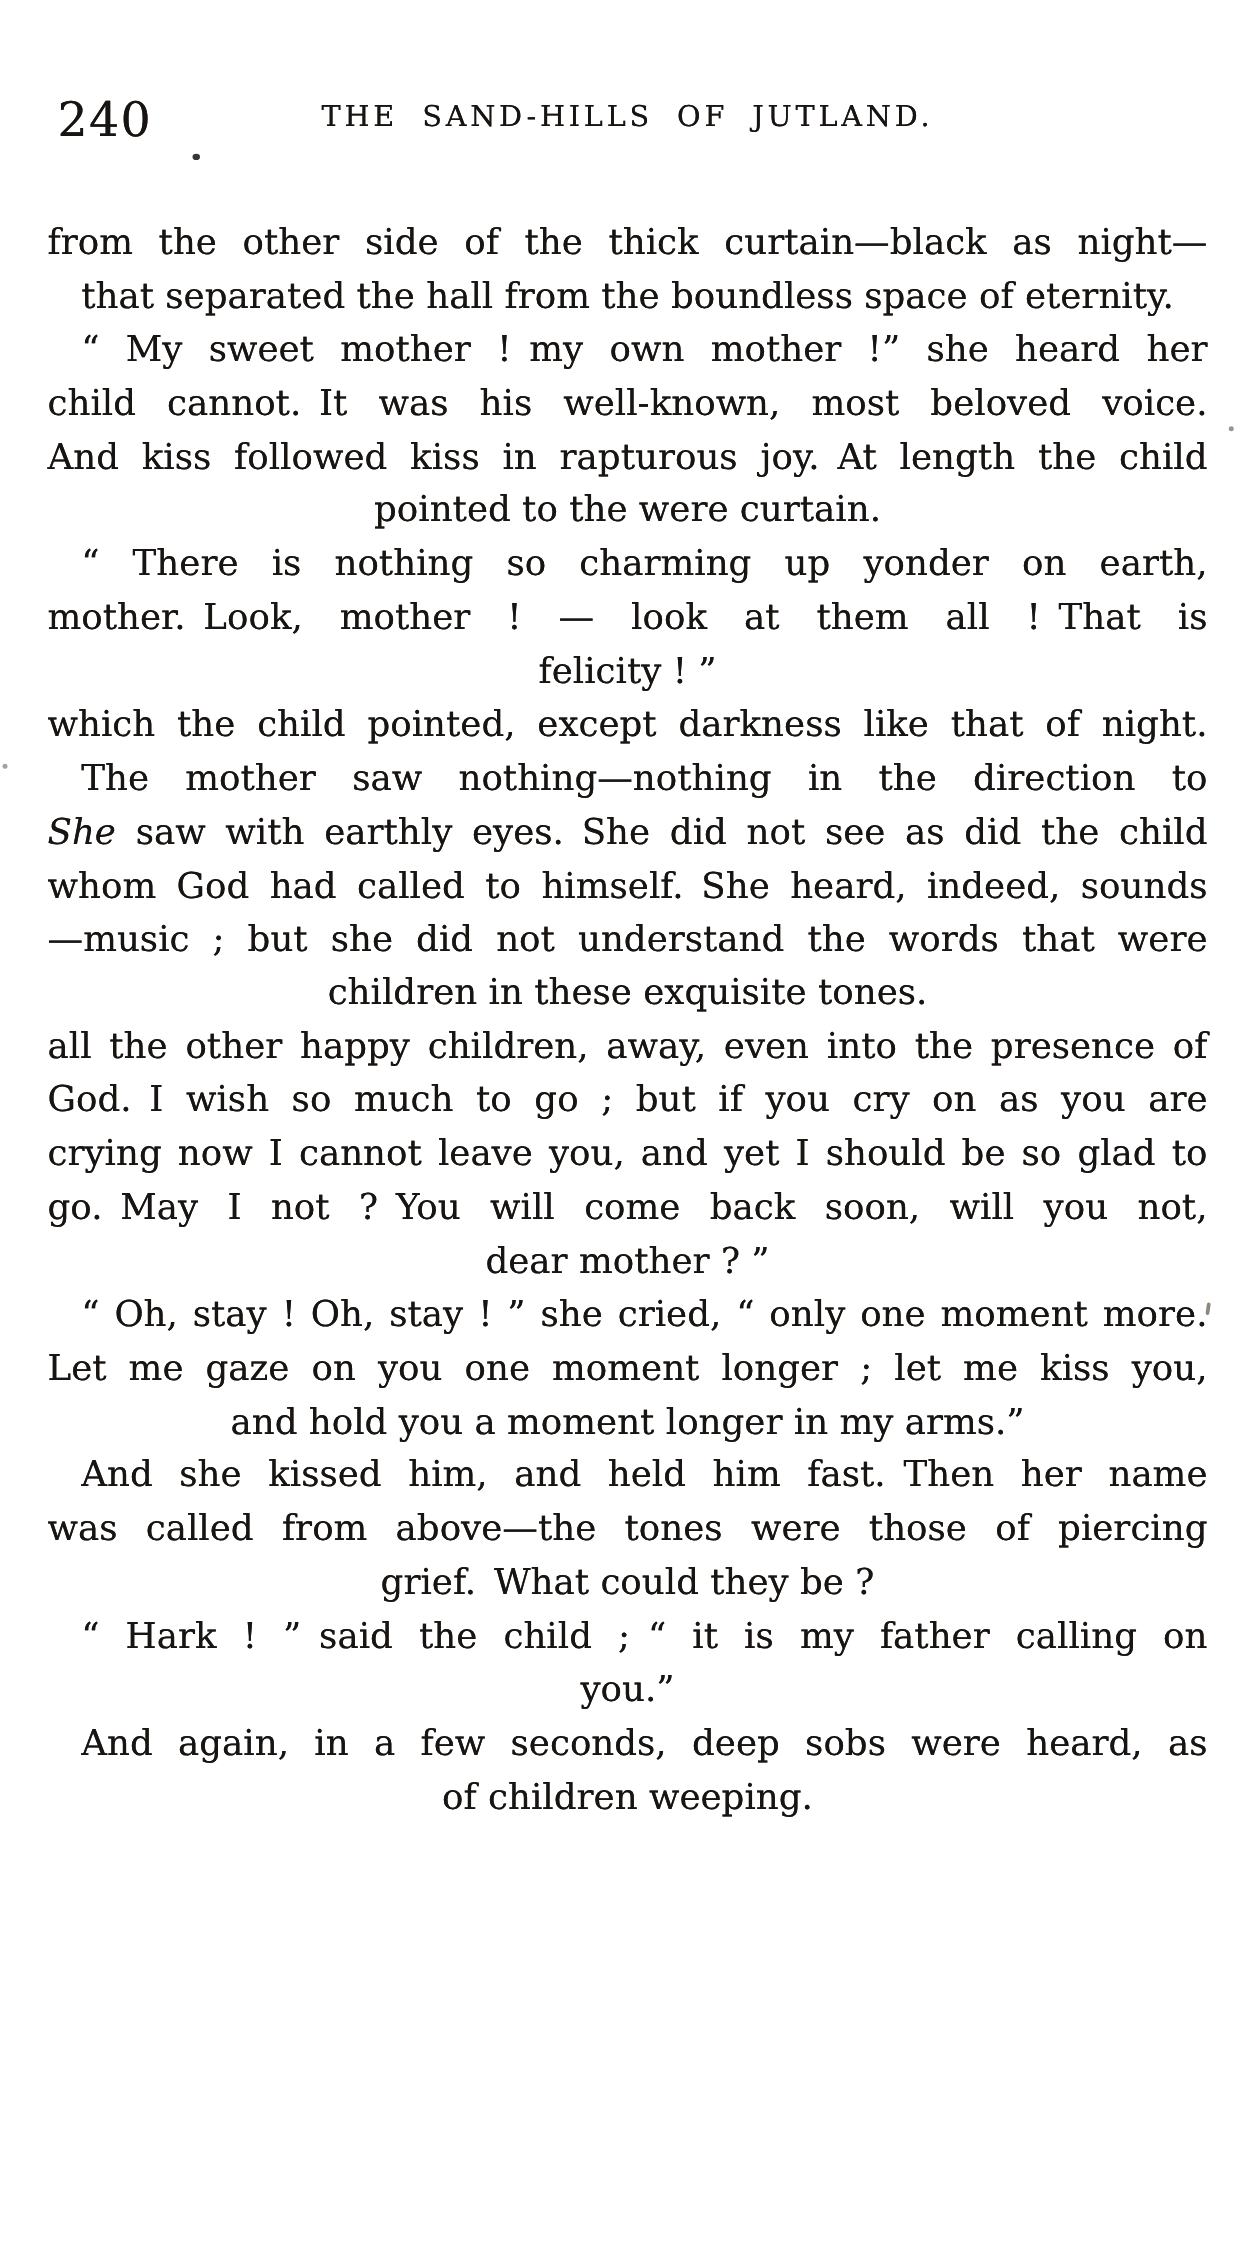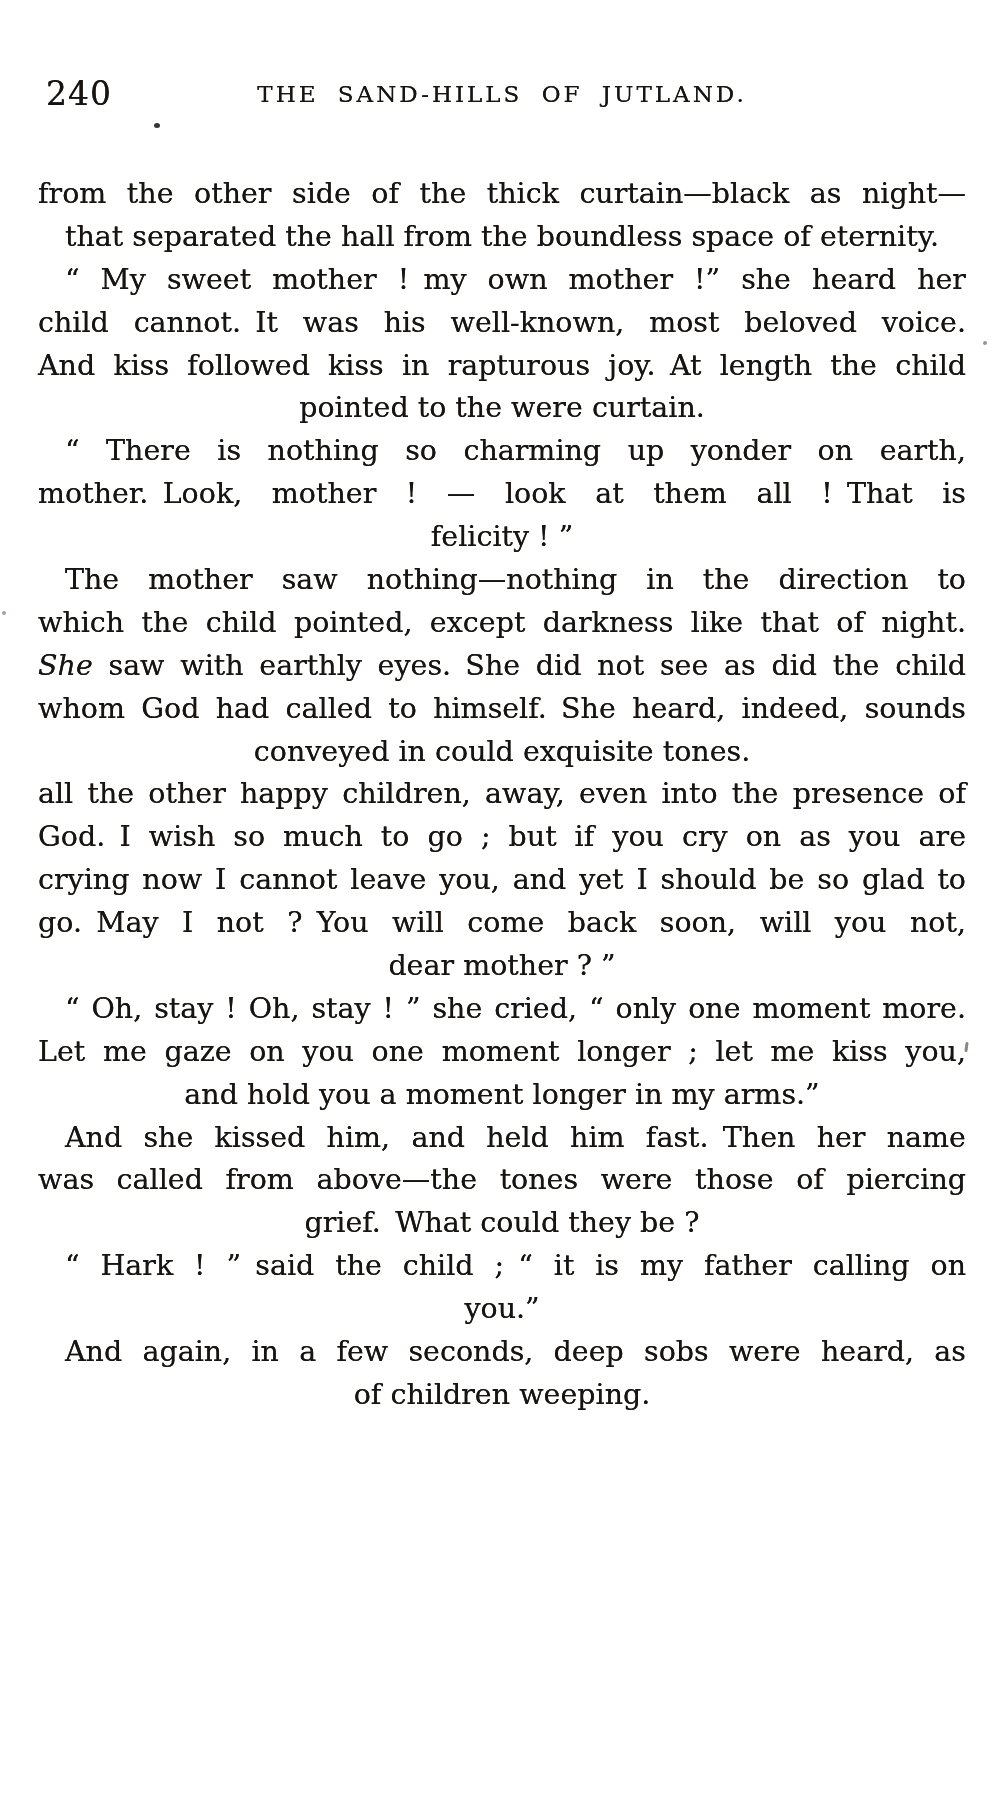--- a/index.html
+++ b/index.html
@@ -8,21 +8,21 @@
     background:#ffffff;
     position:relative;
     font-family:"DejaVu Serif", serif;
     color:#171411;
     overflow:hidden;
   }
   .page{position:absolute;inset:0;}
   .ink{text-shadow:0 0 0.5px rgba(20,17,14,0.85);}
   .page-number{
     position:absolute;left:46px;top:74px;
-    font-size:33px;letter-spacing:1px;
+    font-size:38px;letter-spacing:1px;
   }
   .running-title{
     position:absolute;left:38px;top:81px;width:928px;
     text-align:center;
     font-size:23px;
     letter-spacing:3px;
     word-spacing:9px;
   }
   .body-text{
     position:absolute;left:38px;top:146px;width:928px;
@@ -56,25 +56,26 @@
   <div class="body-text ink">
       <div class="line j">from the other side of the thick curtain—black as night—</div>
       <div class="line">that separated the hall from the boundless space of eternity.</div>
       <div class="line ind j">“ My sweet mother ! my own mother !” she heard her</div>
       <div class="line j">child cannot. It was his well-known, most beloved voice.</div>
       <div class="line j">And kiss followed kiss in rapturous joy. At length the child</div>
       <div class="line">pointed to the were curtain.</div>
       <div class="line ind j">“ There is nothing so charming up yonder on earth,</div>
       <div class="line j">mother. Look, mother ! — look at them all ! That is</div>
       <div class="line">felicity ! ”</div>
+      <div class="line j">which the child pointed, except darkness like that of night.</div>
       <div class="line ind j">The mother saw nothing—nothing in the direction to</div>
-      <div class="line j">which the child pointed, except darkness like that of night.</div>
       <div class="line j"><span class="em">She</span> saw with earthly eyes. She did not see as did the child</div>
       <div class="line j">whom God had called to himself. She heard, indeed, sounds</div>
-      <div class="line">conveyed in could exquisite tones.</div>
+      <div class="line j">—music ; but she did not understand the words that were</div>
+      <div class="line">children in these exquisite tones.</div>
       <div class="line j">all the other happy children, away, even into the presence of</div>
       <div class="line j">God. I wish so much to go ; but if you cry on as you are</div>
       <div class="line j">crying now I cannot leave you, and yet I should be so glad to</div>
       <div class="line j">go. May I not ? You will come back soon, will you not,</div>
       <div class="line">dear mother ? ”</div>
       <div class="line ind j">“ Oh, stay ! Oh, stay ! ” she cried, “ only one moment more.</div>
       <div class="line j">Let me gaze on you one moment longer ; let me kiss you,</div>
       <div class="line">and hold you a moment longer in my arms.”</div>
       <div class="line ind j">And she kissed him, and held him fast. Then her name</div>
       <div class="line j">was called from above—the tones were those of piercing</div>

